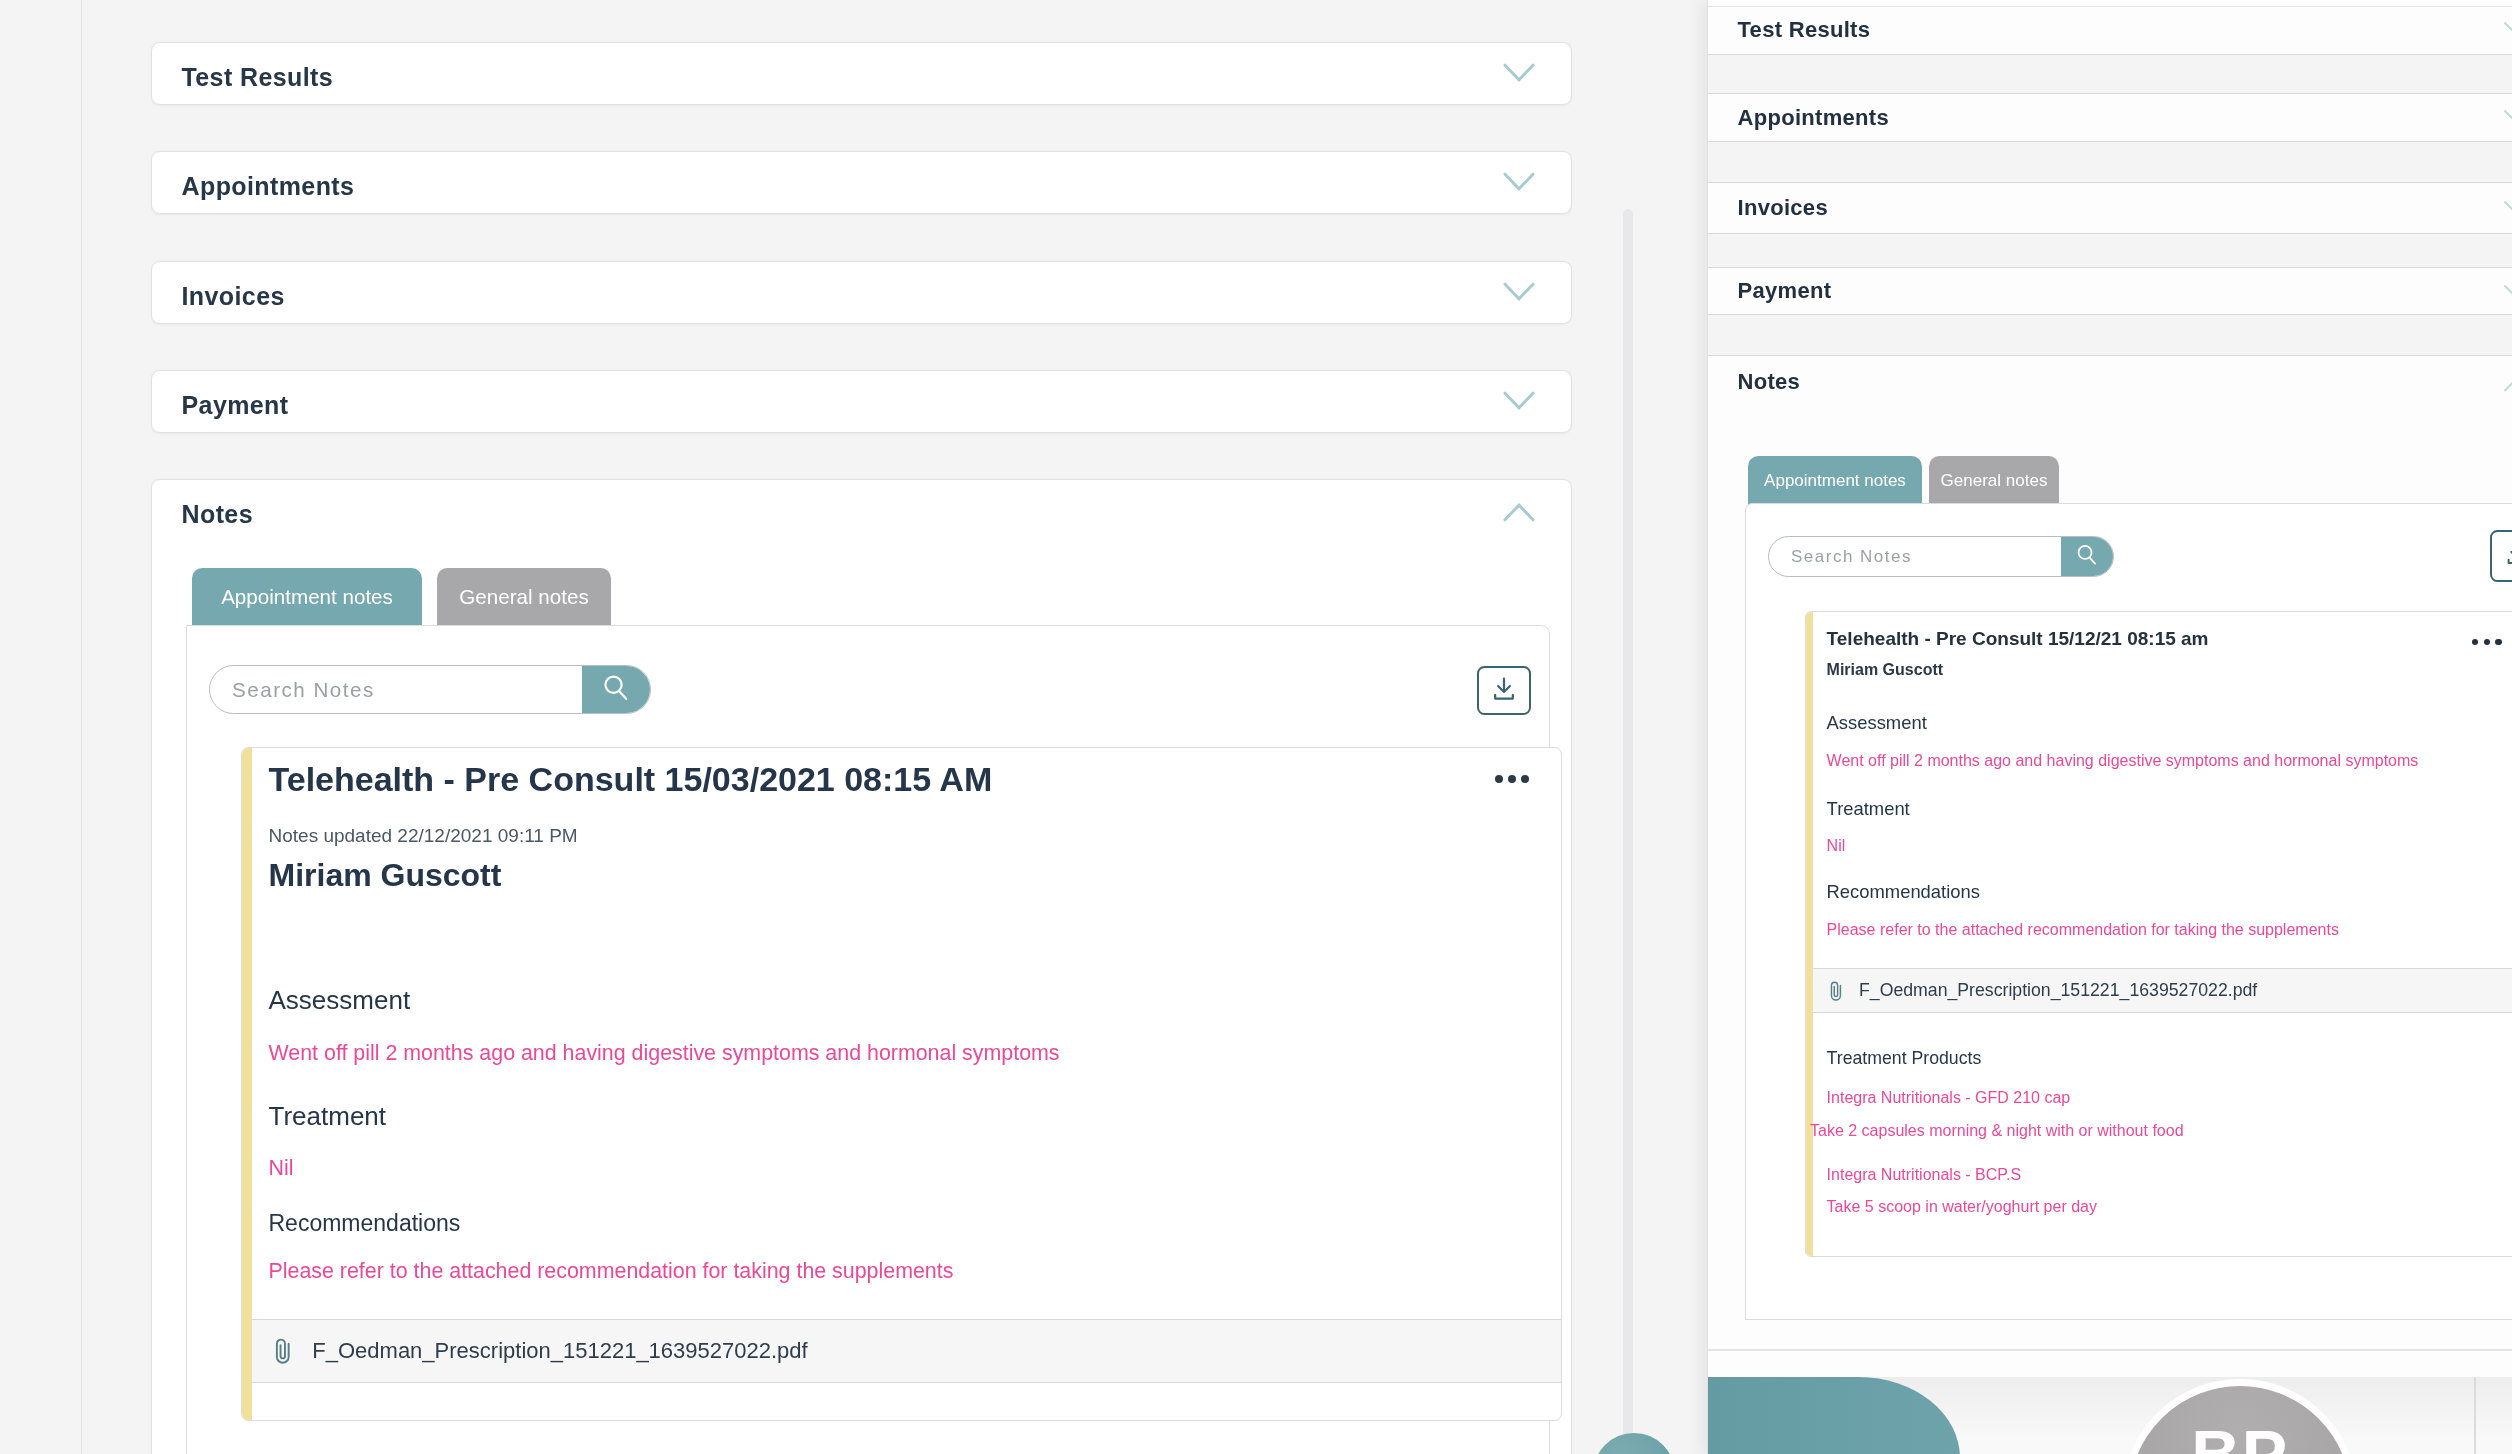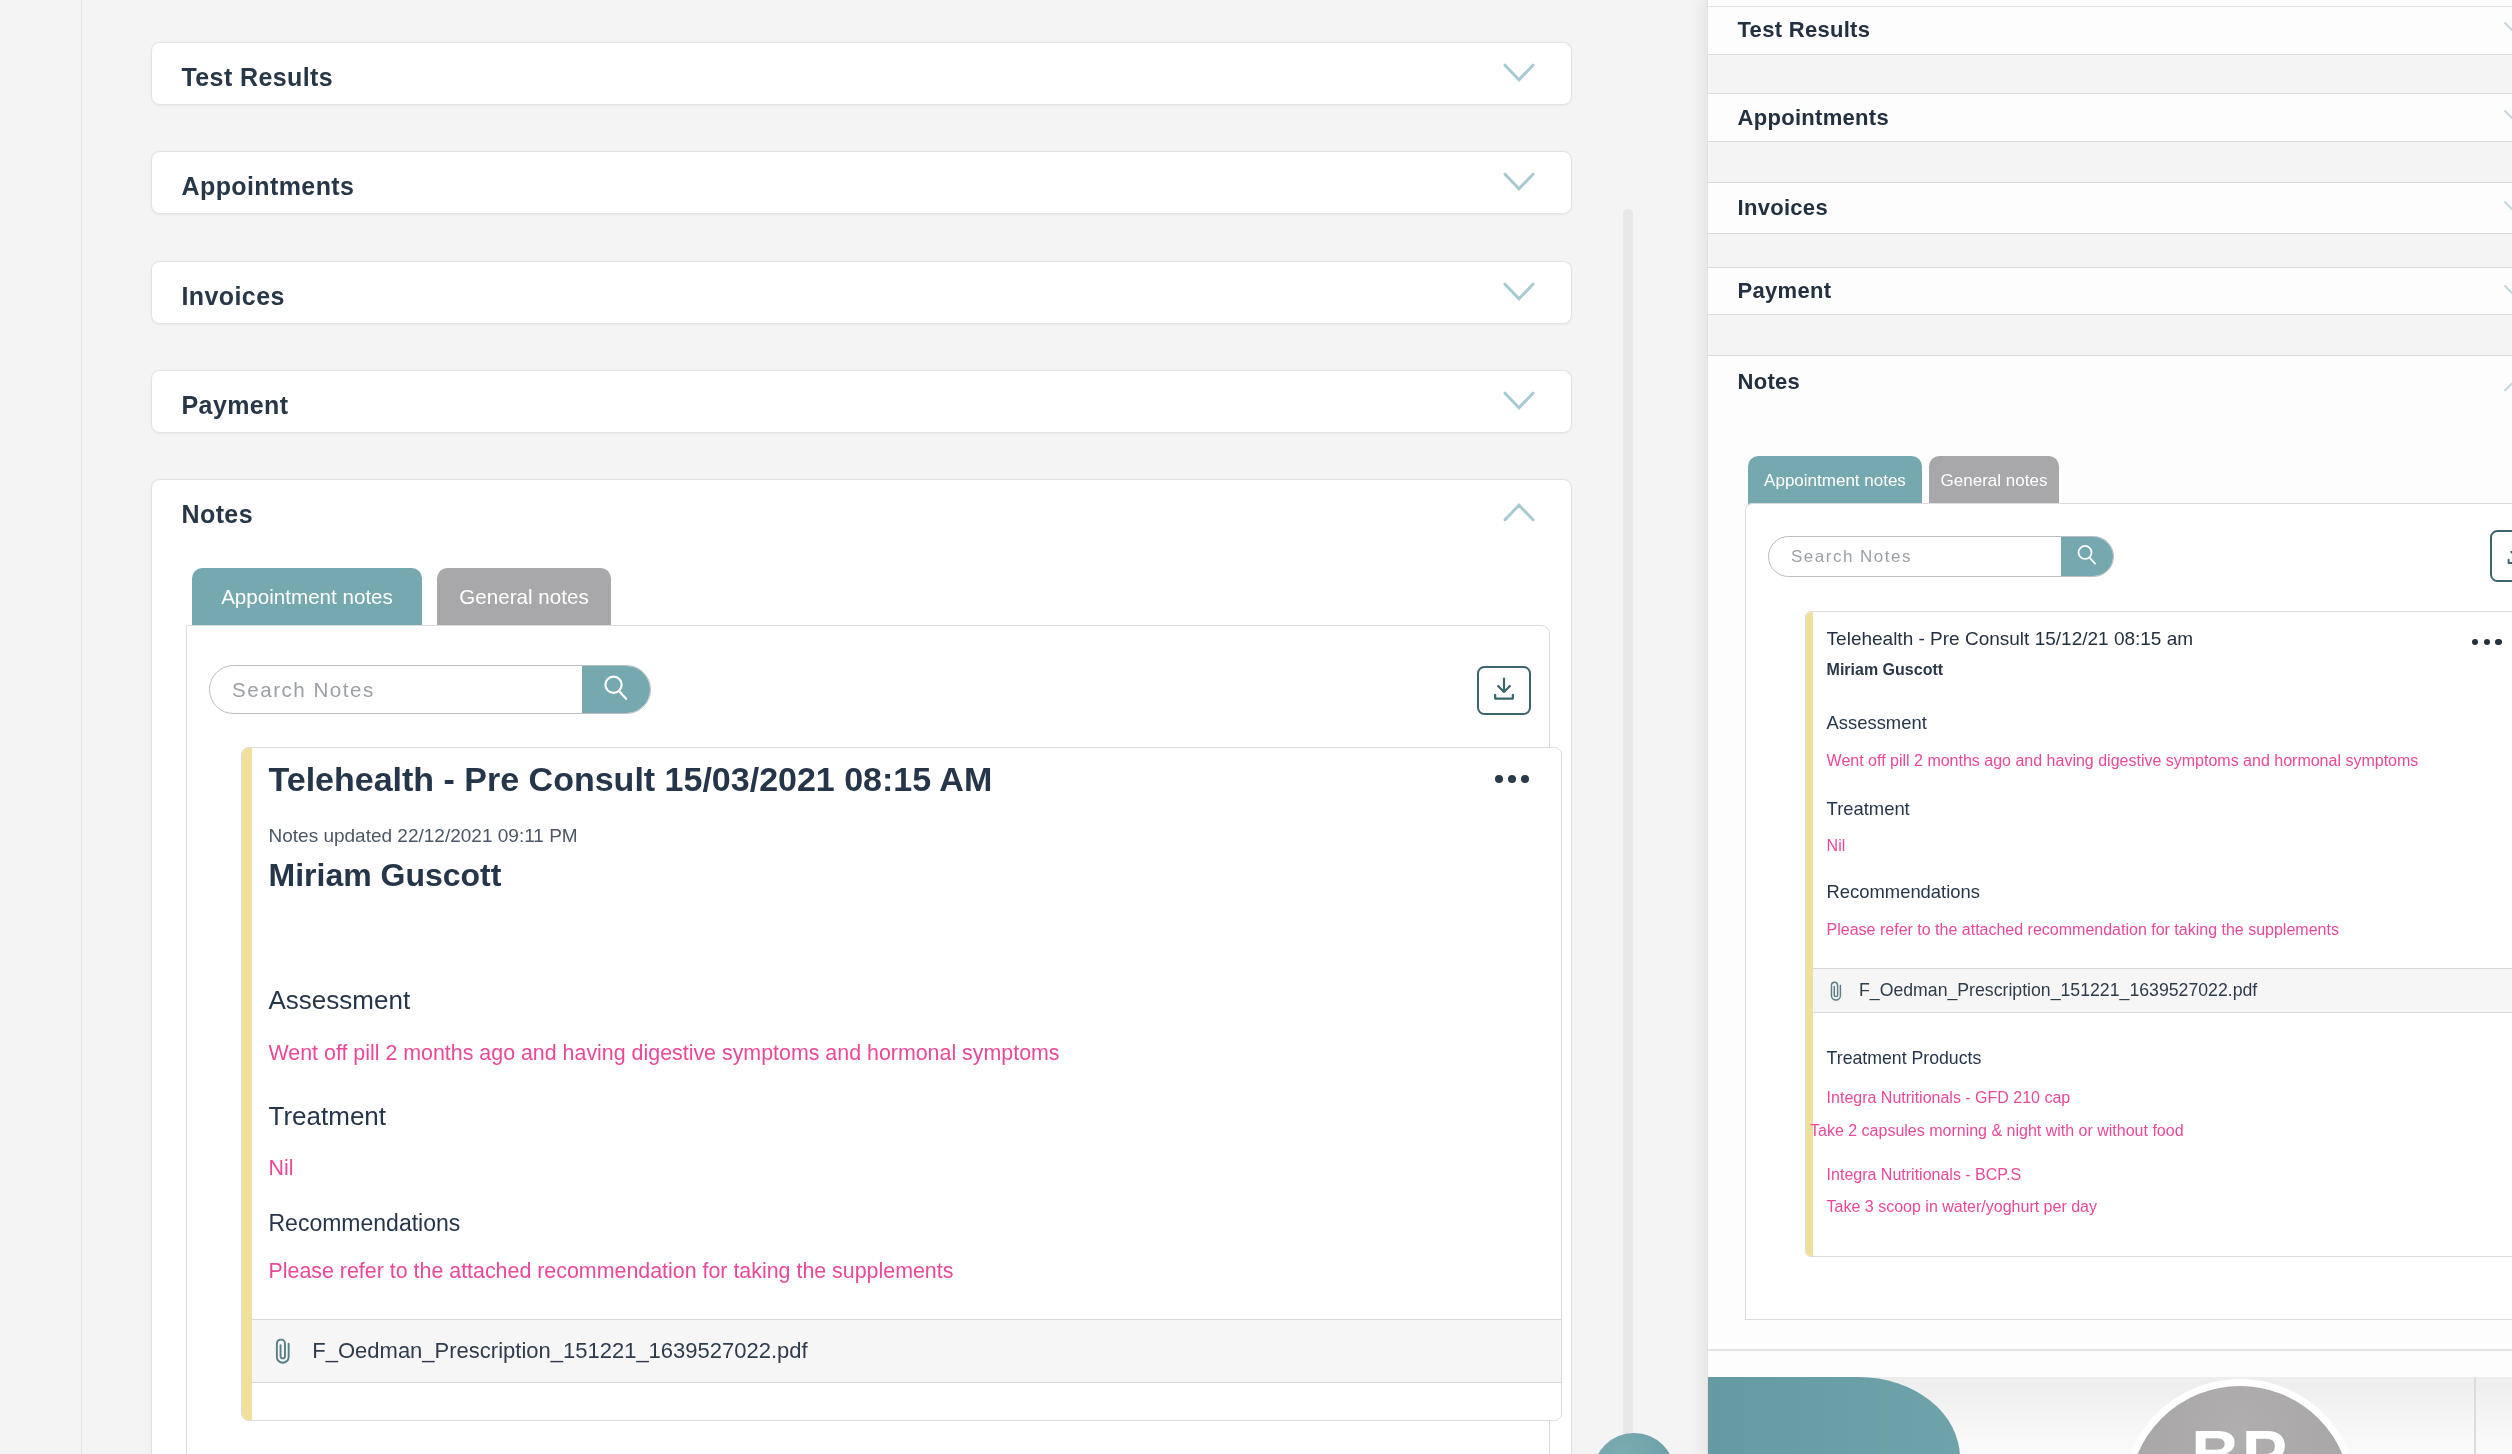--- a/index.html
+++ b/index.html
@@ -280,21 +280,21 @@
         <svg width="25" height="25" viewBox="0 0 38 38">
             <path d="M19 5v17 M11 15l8 8 8-8" fill="none" stroke="#3a646e" stroke-width="3" stroke-linecap="round" stroke-linejoin="round"></path>
             <path d="M7 27v5h24v-5" fill="none" stroke="#3a646e" stroke-width="3" stroke-linecap="round" stroke-linejoin="round"></path>
           </svg>
       </span>
     </div>
 
     <div class="note-card" style="left:59px;top:107px;width:736px;height:646px;border-radius:5.9px;">
       <div class="ystrip" style="width:7.4px;"></div>
 
-      <div class="abs" style="left:20.6px;top:16px;font-size:19px;font-weight:normal;color:#24313f;">Telehealth - Pre Consult 15/12/21 08:15 am</div>
+      <div class="abs" style="left:20.6px;top:16px;font-size:19px;font-weight:bold;color:#24313f;">Telehealth - Pre Consult 15/12/21 08:15 am</div>
       <div class="dots r-dots" style="right:38px;top:26.5px;">
         <i style="width:6.6px;height:6.6px;"></i>
           <i style="width:6.6px;height:6.6px;"></i>
           <i style="width:6.6px;height:6.6px;"></i>
       </div>
 
       <div class="abs" style="left:20.6px;top:49px;font-size:16px;font-weight:bold;color:#2a3847;">Miriam Guscott</div>
 
       <div class="abs t-bold" style="left:20.6px;top:100px;font-size:18.4px;">Assessment</div>
       <div class="abs t-body" style="left:20.6px;top:140px;font-size:16px;">Went off pill 2 months ago and having digestive symptoms and hormonal symptoms</div>
@@ -313,21 +313,21 @@
         </span>
         <span style="margin-left:13.3px;font-size:17.7px;color:#2e3c4b;">F_Oedman_Prescription_151221_1639527022.pdf</span>
       </div>
 
       <div class="abs t-bold" style="left:20.6px;top:436px;font-size:17.7px;">Treatment Products</div>
 
       <div class="abs t-body" style="left:20.6px;top:477px;font-size:16px;">Integra Nutritionals - GFD 210 cap</div>
       <div class="abs t-body" style="left:4px;top:510px;font-size:16px;">Take 2 capsules morning &amp; night with or without food</div>
 
       <div class="abs t-body" style="left:20.6px;top:554px;font-size:16px;">Integra Nutritionals - BCP.S</div>
-      <div class="abs t-body" style="left:20.6px;top:586px;font-size:16px;">Take 3 scoop in water/yoghurt per day</div>
+      <div class="abs t-body" style="left:20.6px;top:586px;font-size:16px;">Take 5 scoop in water/yoghurt per day</div>
     </div>
   </div>
 
   <div class="hline" style="top:1349px;"></div>
 
   <div class="footer-band">
     <div class="teal-shape"></div>
     <div class="bp-circle">
       <span>BP</span>
     </div>

